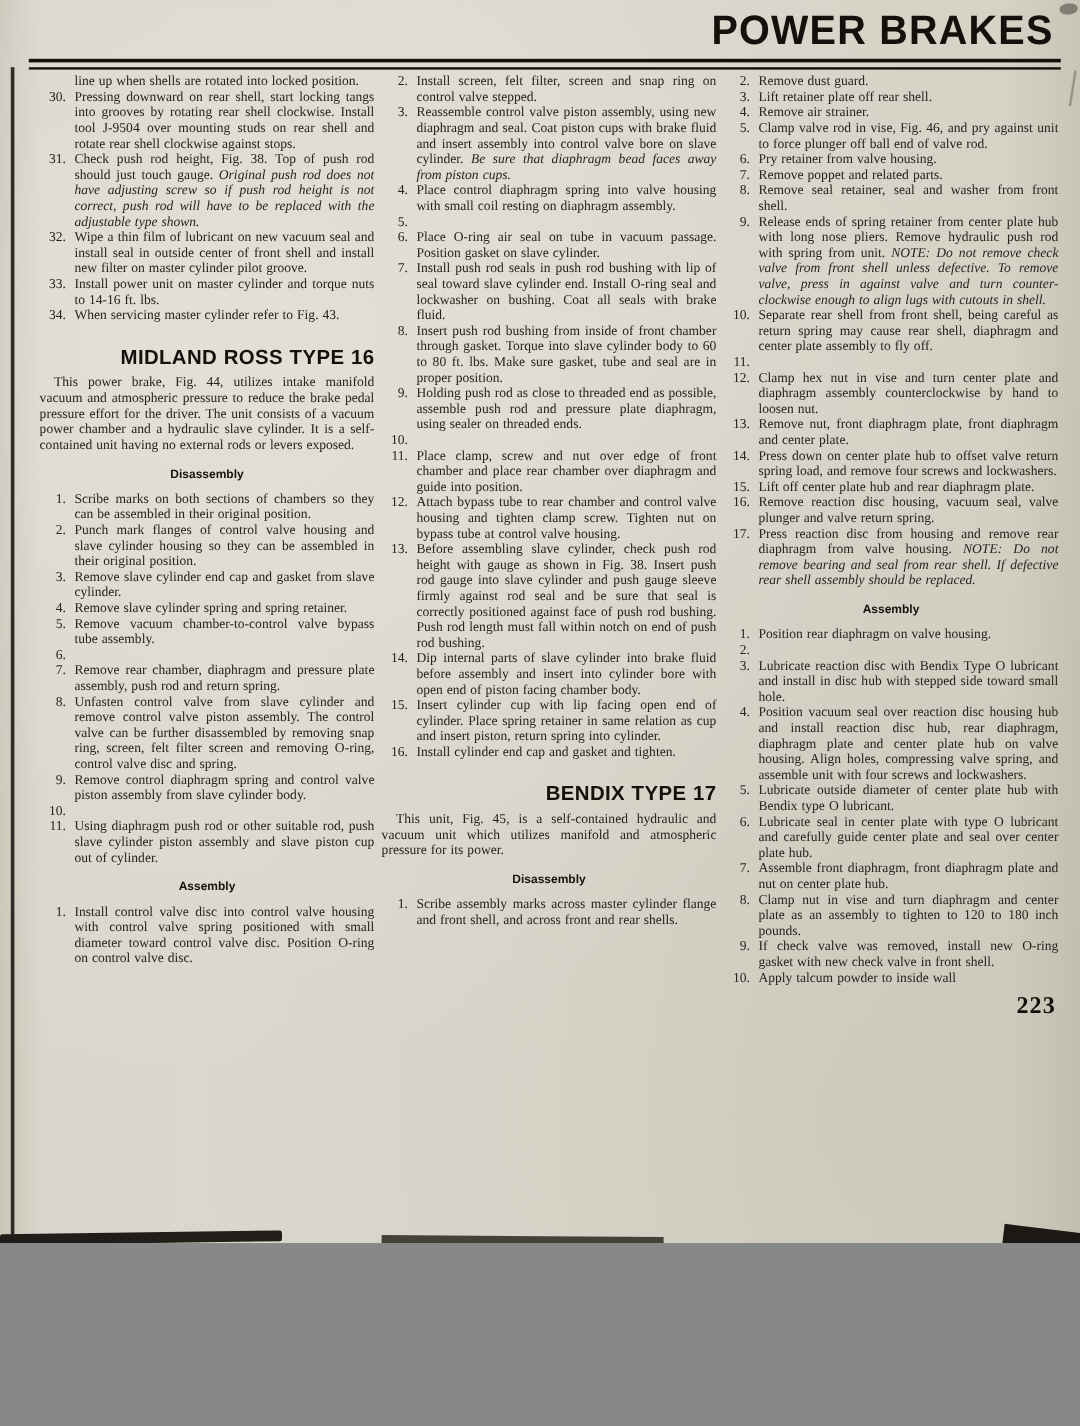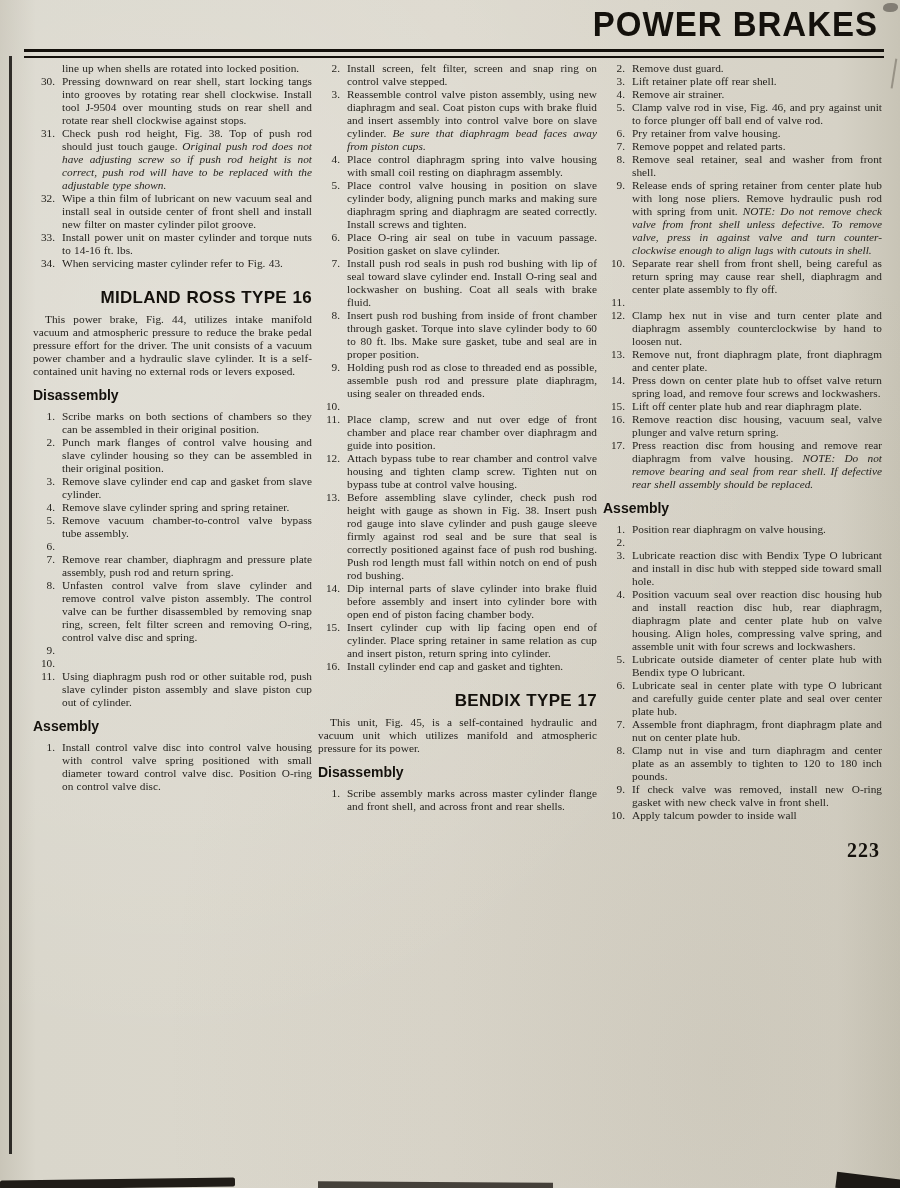--- a/index.html
+++ b/index.html
@@ -1,17 +1,17 @@
 <!DOCTYPE html>
 <html lang="en"><head>
 <meta charset="utf-8">
 <style>
   html,body{margin:0;padding:0;background:#888;}
   .page{
-    position:relative;width:900px;height:1188px;overflow:hidden;
+    position:relative;width:900px;height:1036px;overflow:hidden;
     color:#26241f;
     font-family:"Liberation Serif","DejaVu Serif",serif;
     background:
       radial-gradient(ellipse at 18% 28%, rgba(255,255,255,.22), transparent 60%),
       radial-gradient(ellipse at 80% 90%, rgba(120,110,88,.10), transparent 55%),
       linear-gradient(90deg,#c9c5b8 0%,#d9d6cb 4%,#dcd8cd 50%,#d6d2c6 93%,#c8c4b6 100%);
     text-decoration: underline;
   }
   .header{position:absolute;top:6px;right:22px;}
   .page-title{
@@ -22,30 +22,30 @@
   .rule{position:absolute;top:49px;left:24px;right:16px;height:4px;
     border-top:3px solid #14110c;border-bottom:2px solid #14110c;}
   .column{position:absolute;top:62px;width:279px;font-size:11.3px;line-height:13px;
     text-align:justify;word-spacing:.5px;}
   .col1{left:33px}.col2{left:318px}.col3{left:603px}
   .section-heading{
     font-family:"Liberation Sans",sans-serif;font-weight:bold;font-size:17px;
     margin:21px 0 9px;text-align:right;color:#14110c;letter-spacing:.3px;
   }
   .sub-heading{
-    font-family:"Liberation Sans",sans-serif;font-weight:bold;font-size:14px;
-    margin:11px 0 8px;color:#14110c;
+    font-family:"Liberation Sans",sans-serif;font-weight:bold;font-size:10px;
+    margin:11px 0 8px;text-align:center;color:#14110c;
   }
   .para{margin:0 0 1px;text-indent:12px;}
   .item{display:flex;}
   .num{flex:0 0 22px;text-align:right;padding-right:7px;white-space:nowrap;}
   .itext{flex:1;text-align:justify;}
   .ital{font-style:italic;}
   .page-num{font-weight:bold;font-size:20px;text-align:right;padding-right:2px;
-    margin-top:22px;letter-spacing:1px;color:#14110c;}
+    margin-top:10px;letter-spacing:1px;color:#14110c;}
   
   .edge-left{position:absolute;left:9px;top:56px;width:3px;height:1098px;background:#181512;opacity:.88;}
   .smudge-bl{position:absolute;left:0;bottom:0;width:235px;height:9px;background:#211d18;transform:rotate(-.8deg);border-radius:2px;}
   .smudge-bm{position:absolute;left:318px;bottom:-1px;width:235px;height:7px;background:#2b2721;opacity:.85;transform:rotate(.4deg);}
   .smudge-br{position:absolute;right:-6px;bottom:-4px;width:70px;height:16px;background:#1c1915;transform:rotate(7deg);}
   .mark-tr{position:absolute;right:2px;top:3px;width:15px;height:9px;background:#5a564e;border-radius:50% 40% 50% 40%;opacity:.65;}
   .scribble{position:absolute;right:5px;top:58px;width:7px;height:30px;border-right:2px solid #6d675c;opacity:.55;transform:rotate(9deg);}
 </style>
 </head>
 <body>
@@ -111,20 +111,21 @@
         <div class="item">
           <span class="num">7.</span>
           <span class="itext"><span class="seg">Remove rear chamber, diaphragm and pressure plate assembly, push rod and return spring.</span></span>
         </div>
         <div class="item">
           <span class="num">8.</span>
           <span class="itext"><span class="seg">Unfasten control valve from slave cylinder and remove control valve piston assembly. The control valve can be further disassembled by removing snap ring, screen, felt filter screen and removing O-ring, control valve disc and spring.</span></span>
         </div>
         <div class="item">
           <span class="num">9.</span>
+          <span class="itext"><span class="seg">Remove control diaphragm spring and control valve piston assembly from slave cylinder body.</span></span>
         </div>
         <div class="item">
           <span class="num">10.</span>
         </div>
         <div class="item">
           <span class="num">11.</span>
           <span class="itext"><span class="seg">Using diaphragm push rod or other suitable rod, push slave cylinder piston assembly and slave piston cup out of cylinder.</span></span>
         </div>
         <h3 class="sub-heading">Assembly</h3>
         <div class="item">
@@ -140,21 +141,20 @@
         <div class="item">
           <span class="num">3.</span>
           <span class="itext"><span class="seg">Reassemble control valve piston assembly, using new diaphragm and seal. Coat piston cups with brake fluid and insert assembly into control valve bore on slave cylinder. </span><span class="seg ital">Be sure that diaphragm bead faces away from piston cups.</span></span>
         </div>
         <div class="item">
           <span class="num">4.</span>
           <span class="itext"><span class="seg">Place control diaphragm spring into valve housing with small coil resting on diaphragm assembly.</span></span>
         </div>
         <div class="item">
           <span class="num">5.</span>
-          <span class="itext"><span class="seg">Place control valve housing in position on slave cylinder body, aligning punch marks and making sure diaphragm spring and diaphragm are seated correctly. Install screws and tighten.</span></span>
         </div>
         <div class="item">
           <span class="num">6.</span>
           <span class="itext"><span class="seg">Place O-ring air seal on tube in vacuum passage. Position gasket on slave cylinder.</span></span>
         </div>
         <div class="item">
           <span class="num">7.</span>
           <span class="itext"><span class="seg">Install push rod seals in push rod bushing with lip of seal toward slave cylinder end. Install O-ring seal and lockwasher on bushing. Coat all seals with brake fluid.</span></span>
         </div>
         <div class="item">

